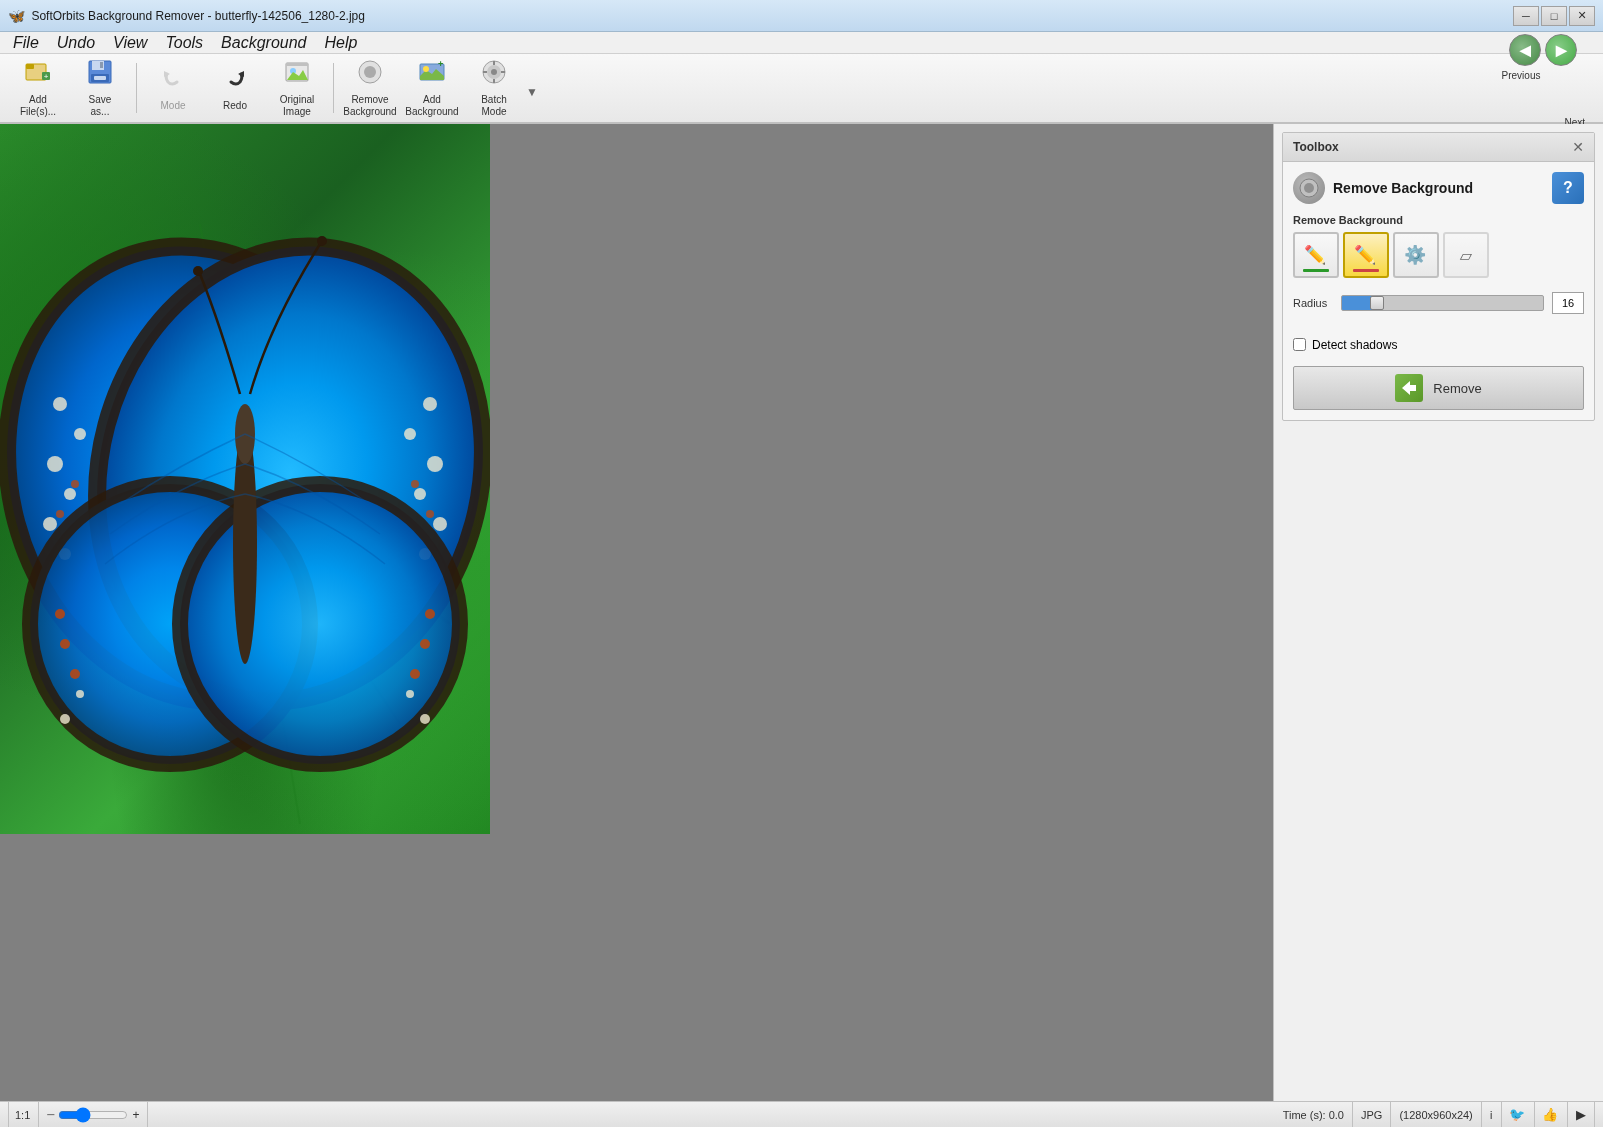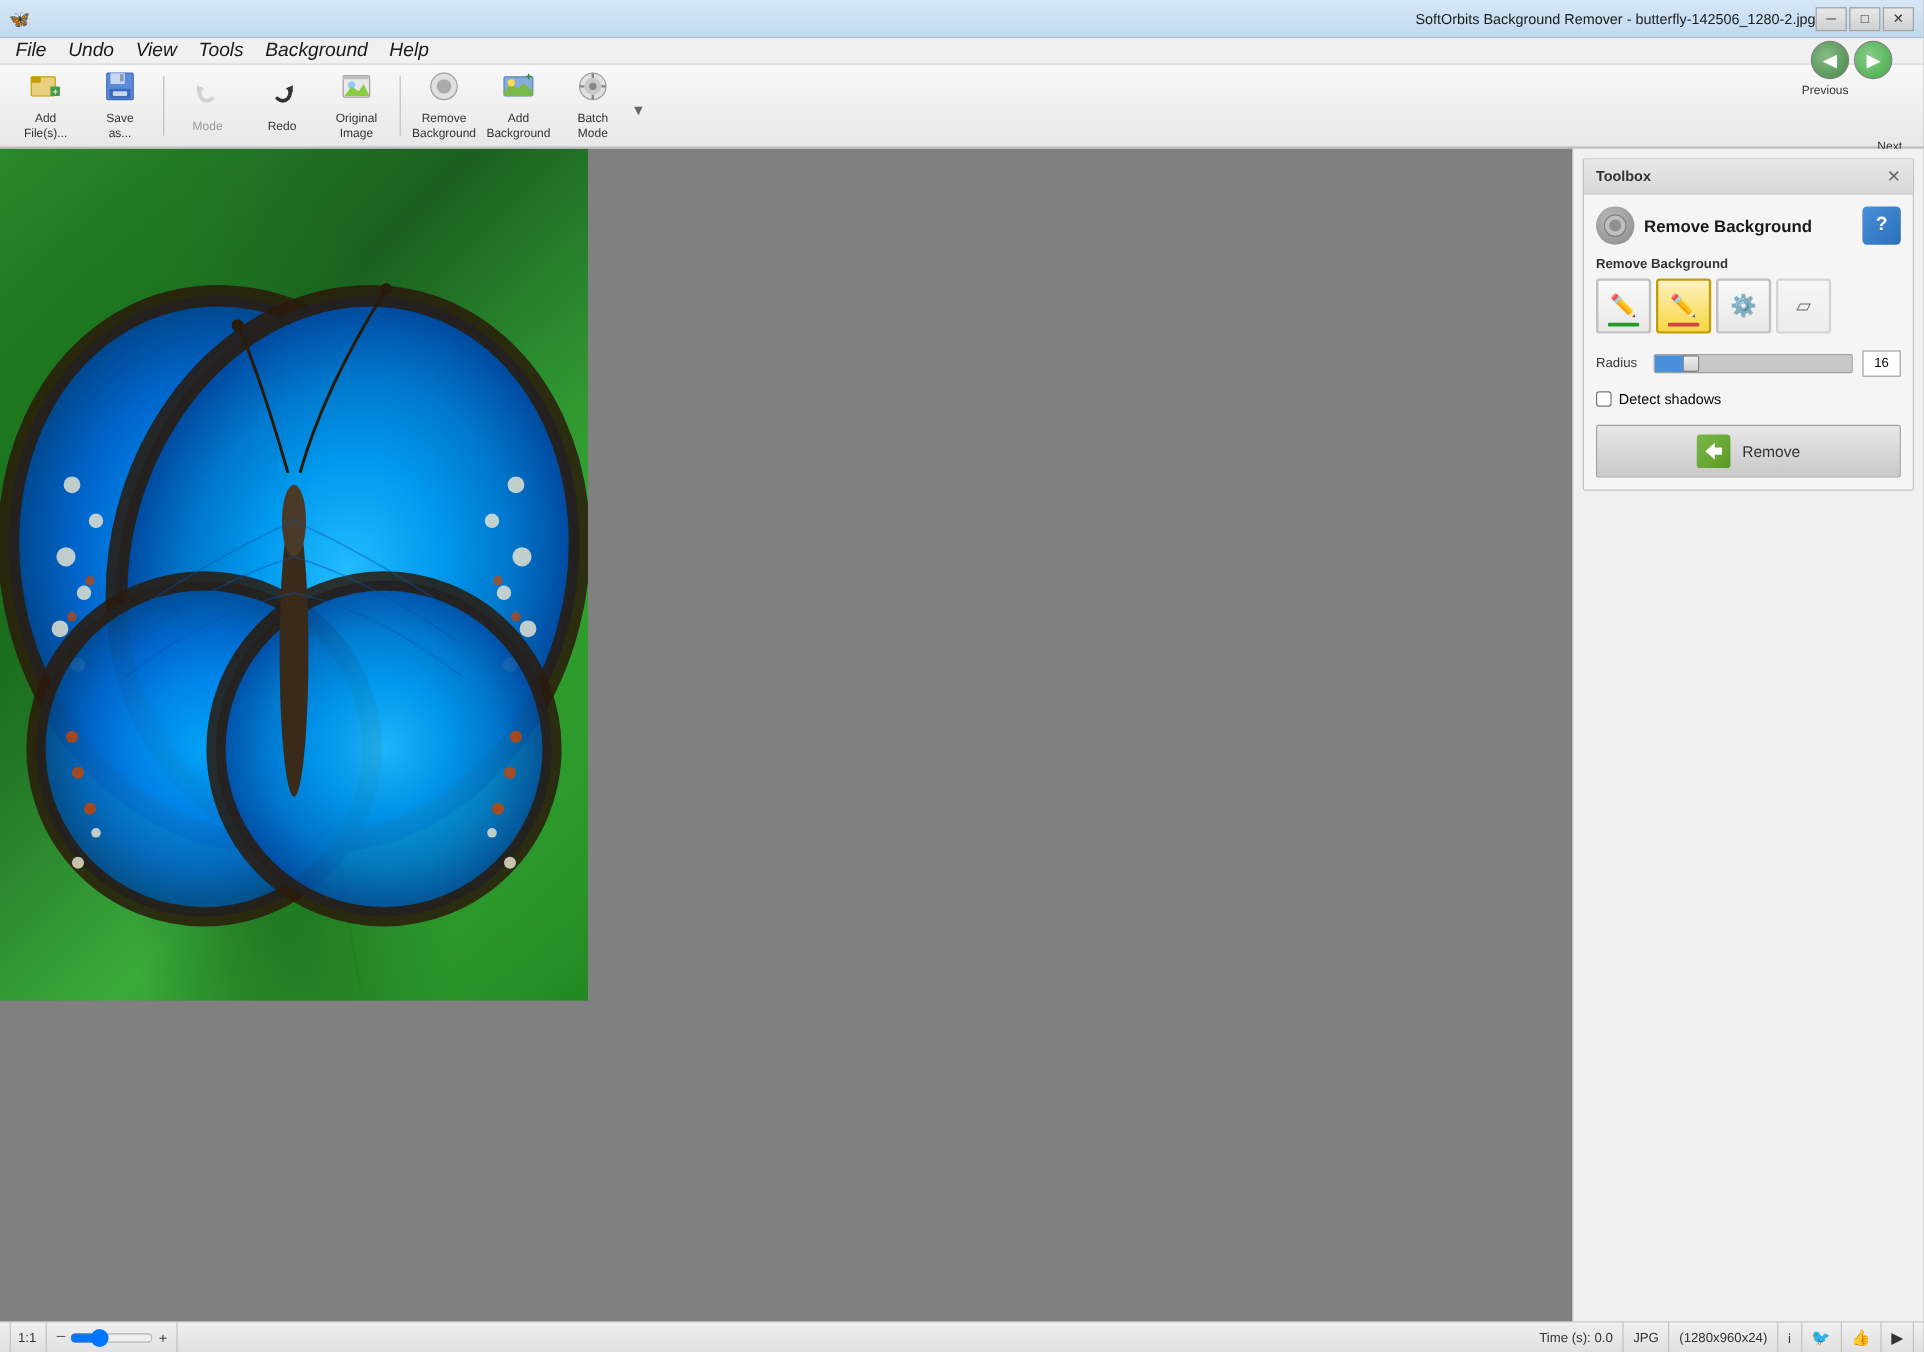--- a/index.html
+++ b/index.html
@@ -96,21 +96,21 @@
     
     #butterfly-container {
       position: absolute;
       left: 0; top: 0;
       width: 490px; height: 710px;
       overflow: hidden;
     }
 
     
     #right-panel {
-      width: 293px;
+      width: 330px;
       background: #f0f0f0;
       border-left: 1px solid #c0c0c0;
       display: flex;
       flex-direction: column;
     }
 
     
     #toolbox {
       background: #f5f5f5;
       border: 1px solid #c0c0c0;
@@ -188,21 +188,21 @@
       height: 3px;
       width: 60%;
       border-radius: 1px;
     }
 
     
     #radius-row {
       display: flex;
       align-items: center;
       gap: 8px;
-      margin-bottom: 12px;
+      margin-bottom: 24px;
     }
     #radius-label { font-size: 11px; color: #333; width: 40px; }
     #radius-slider {
       flex: 1;
       height: 16px;
       -webkit-appearance: none;
       appearance: none;
       background: linear-gradient(to right, #4a90d9 0%, #4a90d9 10%, #c8c8c8 10%, #c8c8c8 100%);
       border: 1px solid #a0a0a0;
       border-radius: 2px;
@@ -303,21 +303,21 @@
         radial-gradient(ellipse at 80% 60%, #2a9a2a 0%, transparent 50%),
         radial-gradient(ellipse at 50% 80%, #1a6a1a 0%, transparent 40%),
         linear-gradient(135deg, #2a8a2a, #1a6020, #3aaa3a, #228822);
     }
   </style>
 </head>
 <body>
 
 <div id="title-bar">
   <span id="title-icon" style="margin-right:6px; font-size:14px;">🦋</span>
-  <span id="title-text" style="font-size:12px; color:#1a1a1a; flex:1;text-align:right;">SoftOrbits Background Remover - butterfly-142506_1280-2.jpg</span>
+  <span id="title-text" style="font-size:12px; color:#1a1a1a; flex:1;">SoftOrbits Background Remover - butterfly-142506_1280-2.jpg</span>
   <div id="title-controls" style="display:flex; gap:2px;">
     <button class="title-btn">─</button>
     <button class="title-btn">□</button>
     <button class="title-btn close">✕</button>
   </div>
 </div>
 
 <div id="menu-bar">
   <span class="menu-item">File</span>
   <span class="menu-item">Undo</span>

